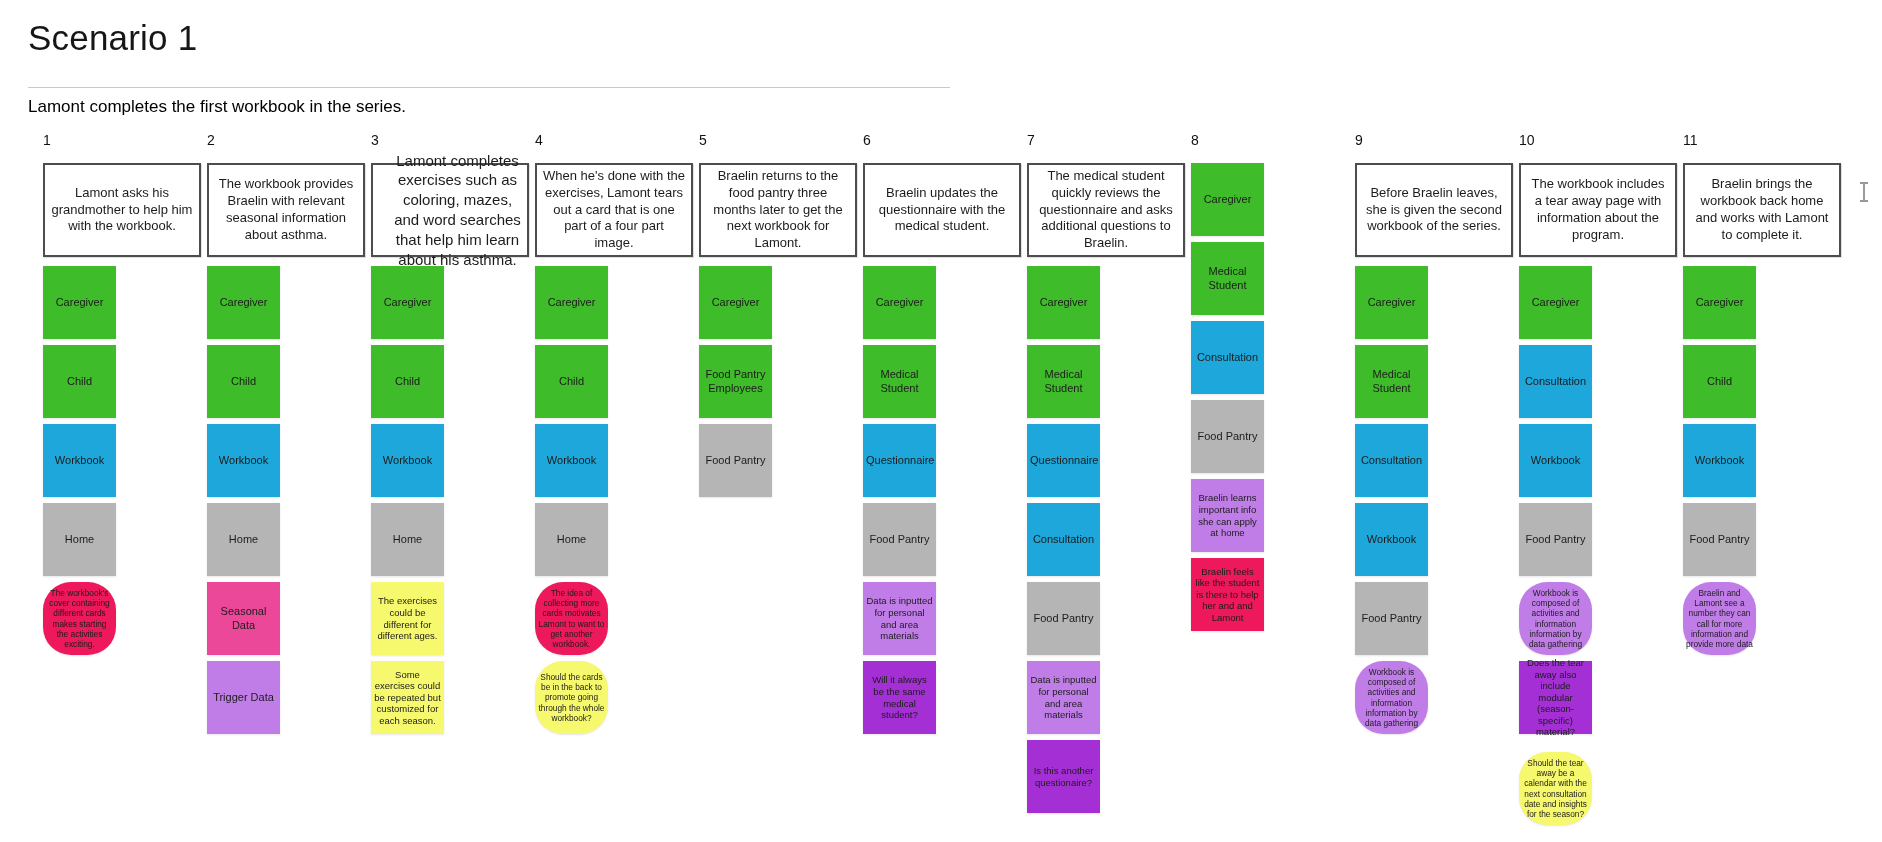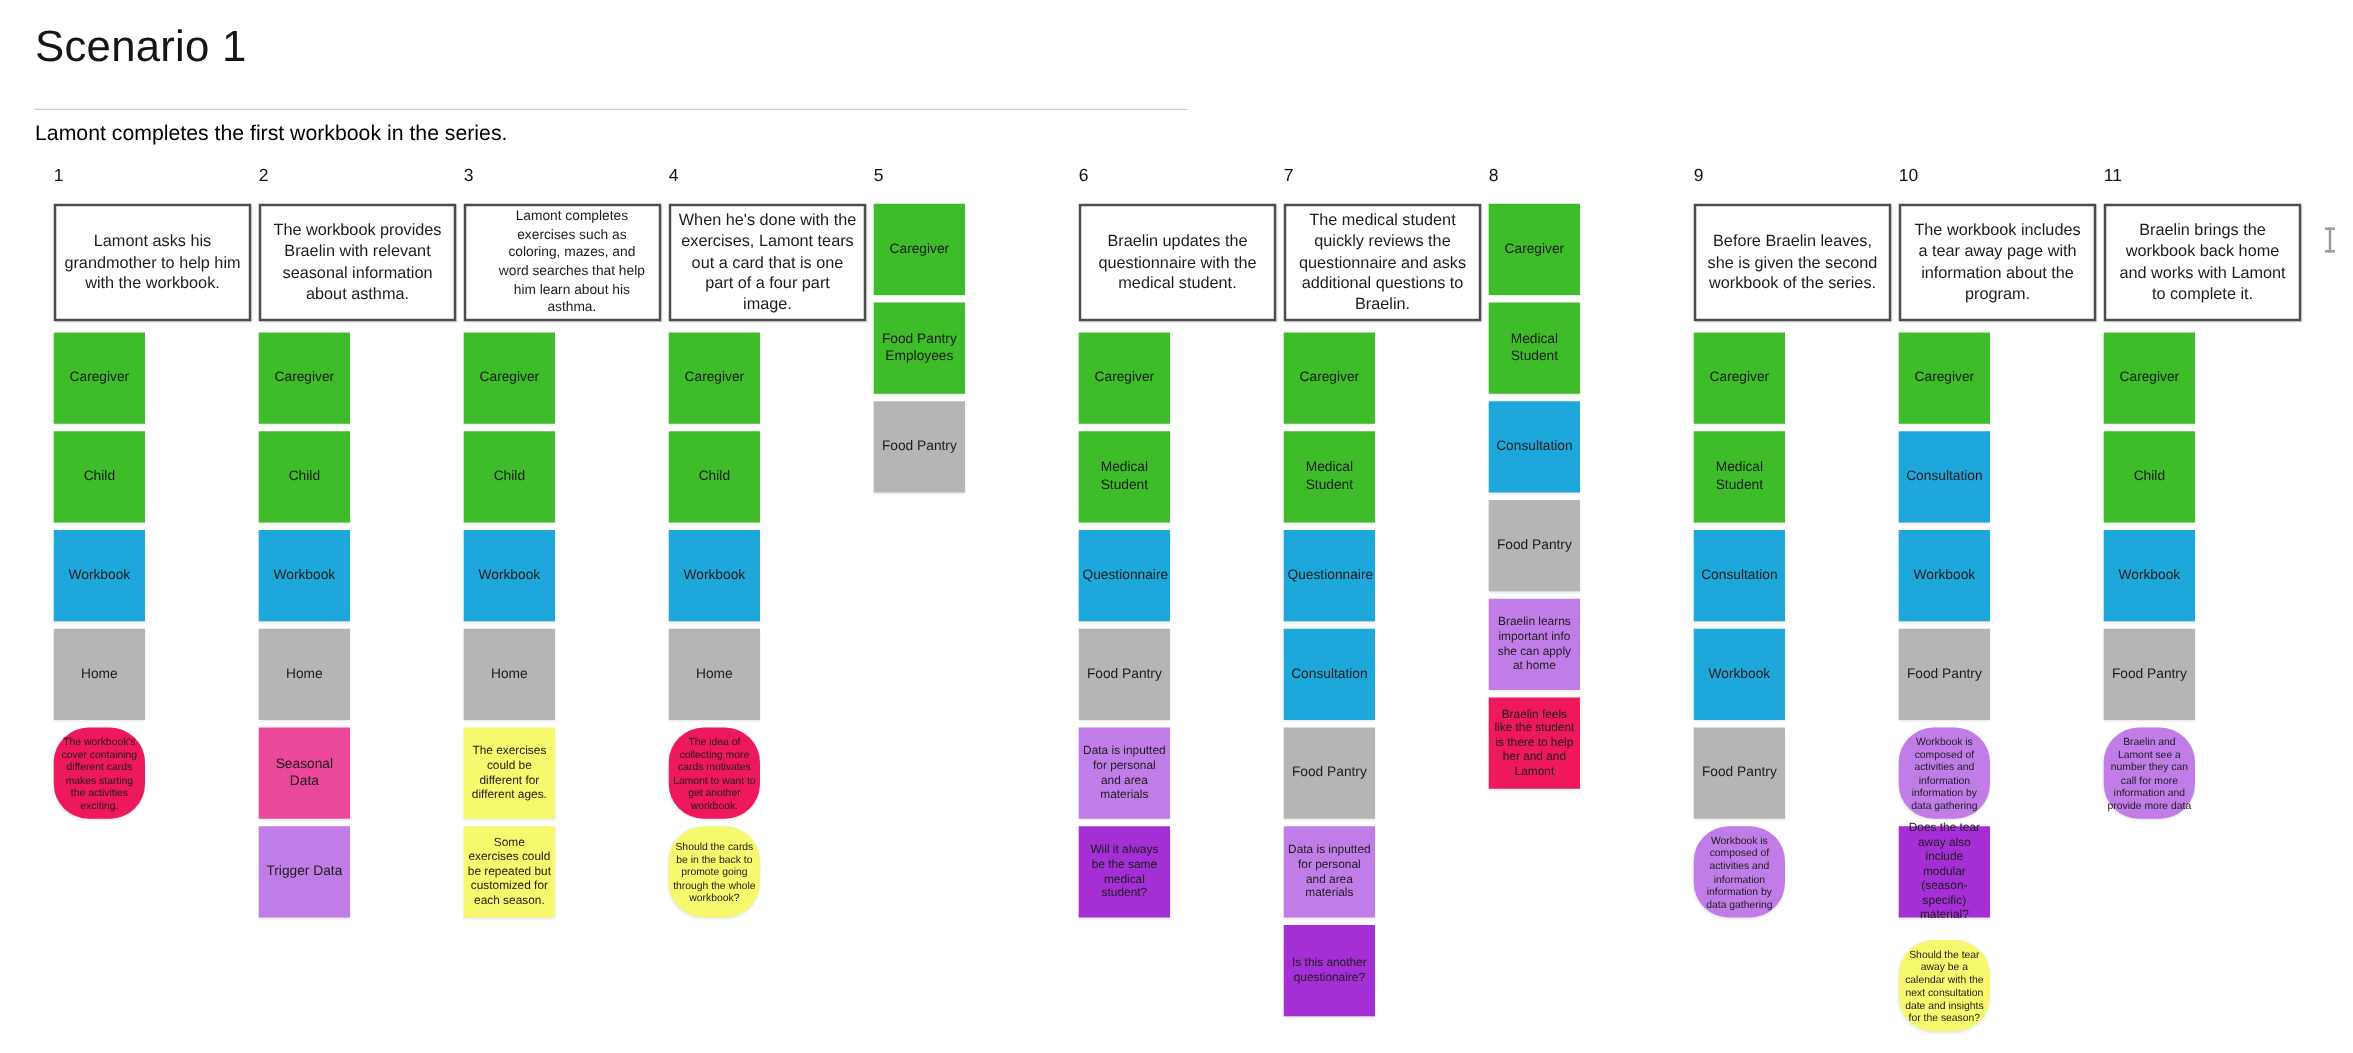--- a/index.html
+++ b/index.html
@@ -20,21 +20,21 @@
   }
   #board{position:absolute;left:0;top:0;width:1882px;height:842px;}
   .col{position:absolute;top:130px;width:158px;}
   .col-num{font-size:14px;color:#111;height:20px;line-height:20px;margin-bottom:13px;}
   .step-box{
     height:94px;box-sizing:border-box;border:2px solid #4d4d4d;background:#fff;
     display:flex;align-items:center;justify-content:center;text-align:center;
     padding:4px 6px;font-size:13px;line-height:1.3;color:#1c1c1c;
     box-shadow:1px 1px 0 rgba(0,0,0,.12);
   }
-  .step-box.small{font-size:11px;line-height:1.32;padding-left:21px;}
+  .step-box.small{font-size:15px;line-height:1.32;padding-left:21px;}
   .cards{margin-top:9px;display:flex;flex-direction:column;gap:6px;width:73px;}
   .card{
     width:73px;height:73px;box-sizing:border-box;flex:0 0 auto;
     display:flex;align-items:center;justify-content:center;text-align:center;
     padding:3px;box-shadow:0 1px 2px rgba(0,0,0,.10);
   }
   .card .card-text{display:block;width:100%;}
   .card.lg{font-size:11px;line-height:1.25;}
   .card.md{font-size:9.5px;line-height:1.22;}
   .card.sm{font-size:8.3px;line-height:1.22;border-radius:28px;}
@@ -150,20 +150,23 @@
         <div class="card sm" style="background: rgb(238, 24, 92);">
           <span class="card-text">The idea of collecting more cards motivates Lamont to want to get another workbook.</span>
         </div>
         <div class="card sm" style="background: rgb(246, 248, 110);">
           <span class="card-text">Should the cards be in the back to promote going through the whole workbook?</span>
         </div>
       </div>
     </div>
     <div class="col" style="left: 699px;">
       <div class="col-num">5</div>
+      <div class="step-box">
+        <span>Braelin returns to the food pantry three months later to get the next workbook for Lamont.</span>
+      </div>
       <div class="cards">
         <div class="card lg" style="background: rgb(63, 188, 41);">
           <span class="card-text">Caregiver</span>
         </div>
         <div class="card lg" style="background: rgb(63, 188, 41);">
           <span class="card-text">Food Pantry Employees</span>
         </div>
         <div class="card lg" style="background: rgb(181, 181, 181);">
           <span class="card-text">Food Pantry</span>
         </div>

